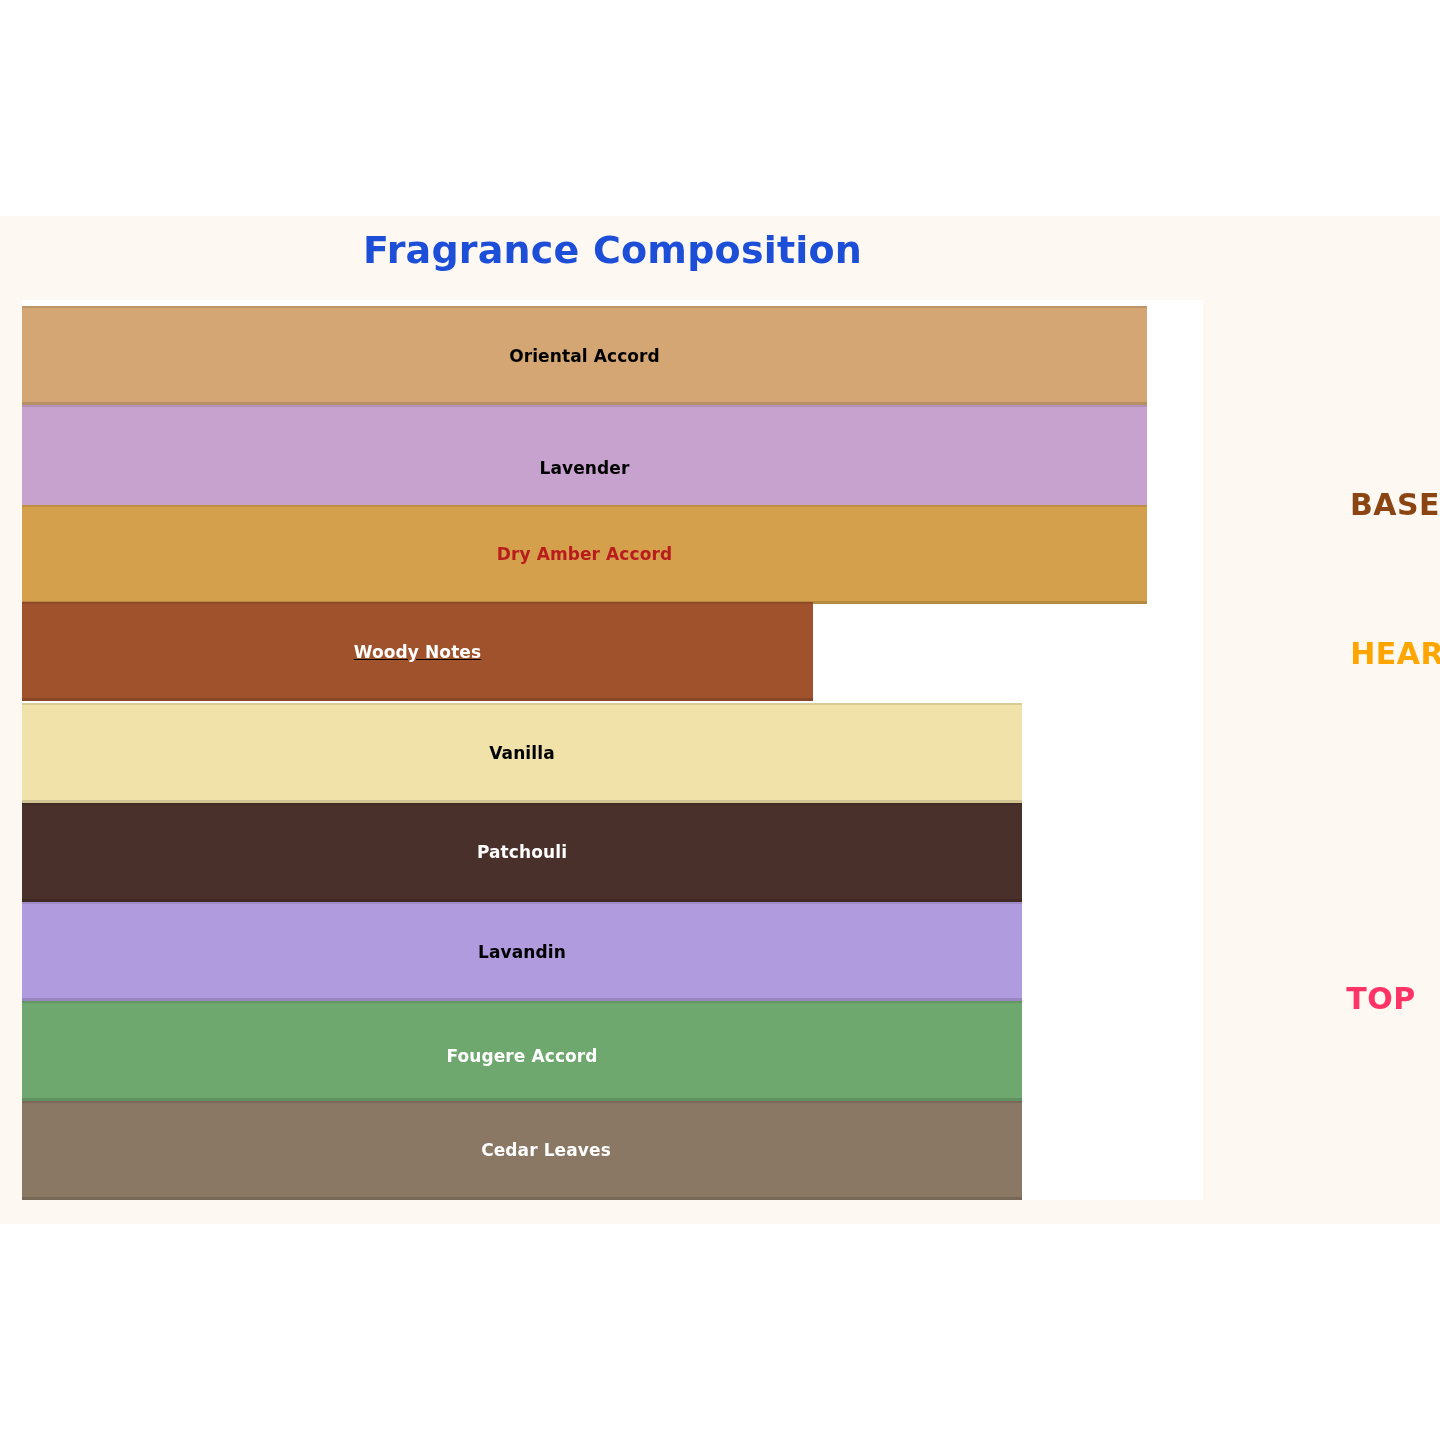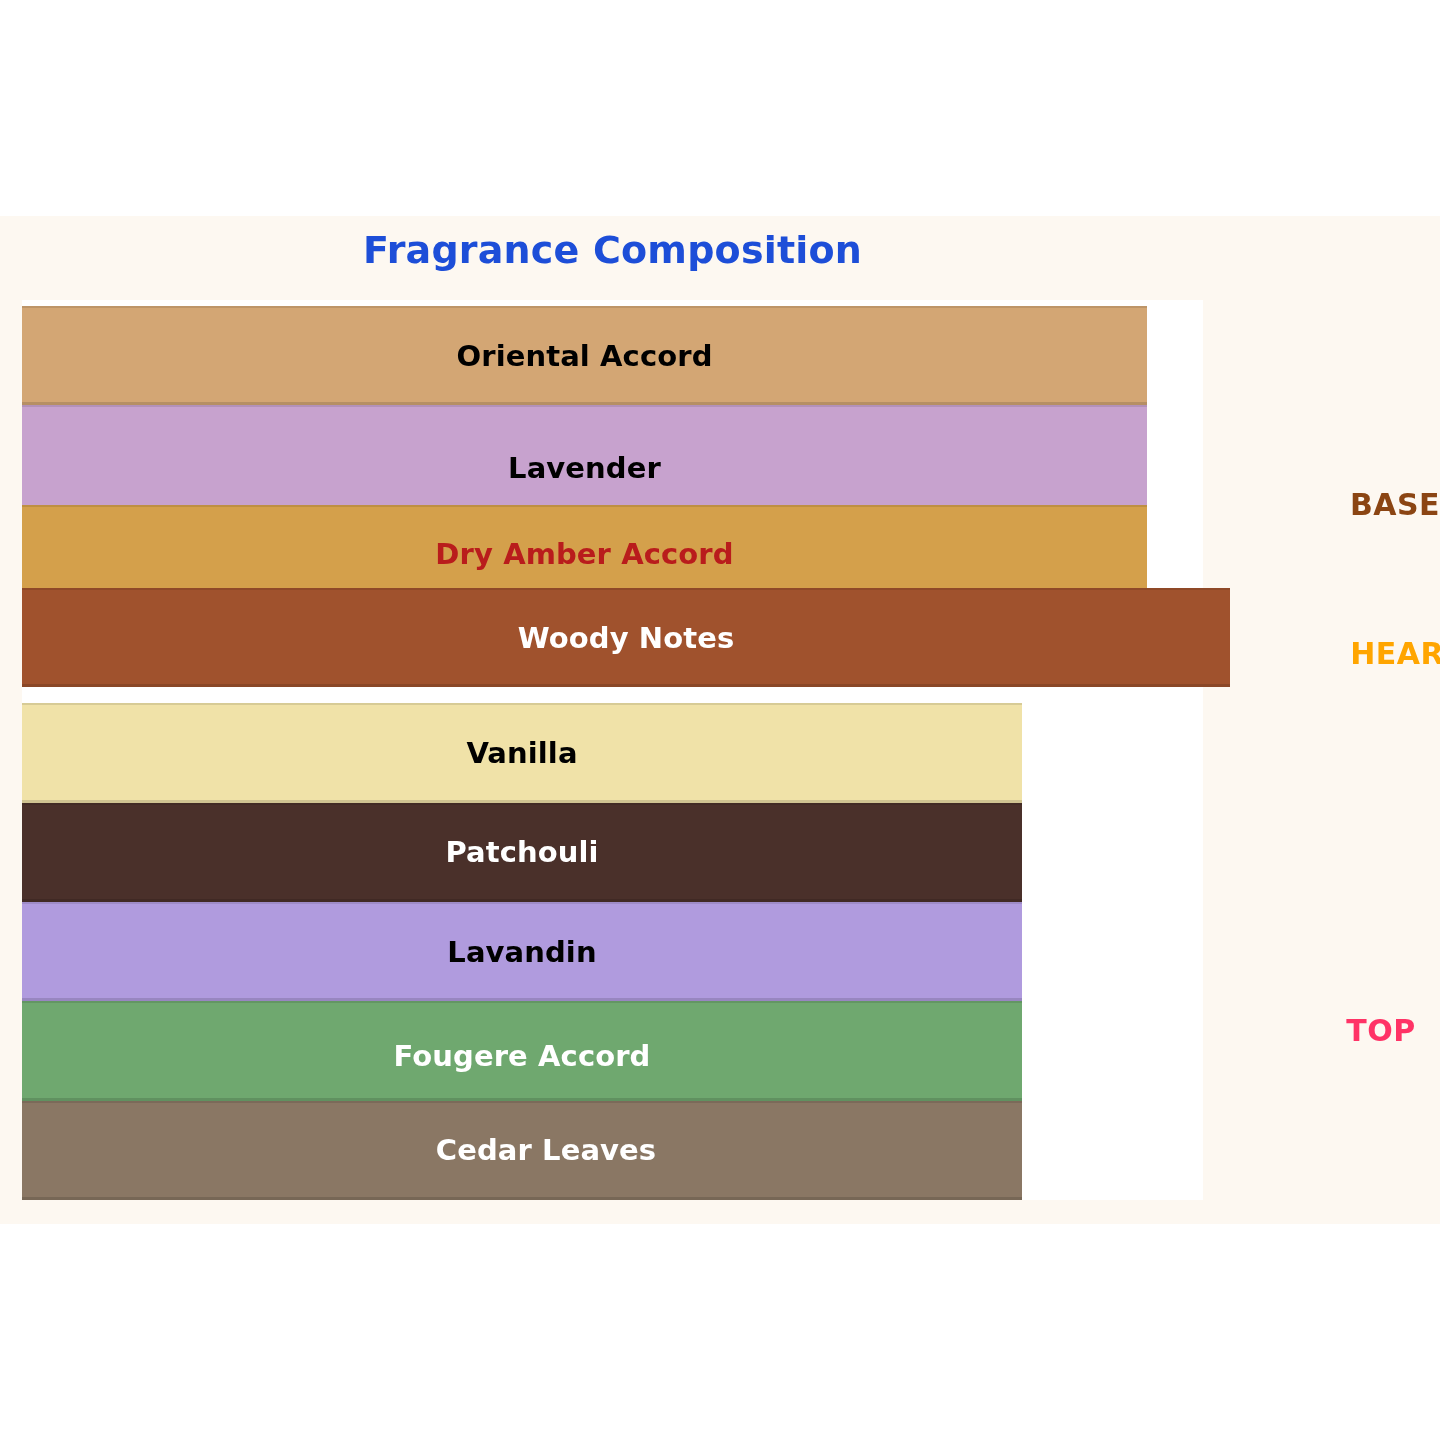--- a/index.html
+++ b/index.html
@@ -80,21 +80,21 @@
     position: absolute;
     left: 0; top: 0; right: 0; bottom: 0;
     border-top: 2px solid rgba(0,0,0,0.10);
     border-bottom: 3px solid rgba(0,0,0,0.13);
     box-sizing: border-box;
   }
 
   .bar-label {
     position: relative;
     z-index: 2;
-    font-size: 29px;
+    font-size: 17px;
     font-weight: bold;
     font-family: "DejaVu Sans", sans-serif;
     white-space: nowrap;
     letter-spacing: 0.1px;
   }
 
   
   .stage-label {
     position: absolute;
     font-size: 30px;
@@ -124,21 +124,21 @@
         <span class="bar-label" style="color: rgb(0, 0, 0);">Oriental Accord</span>
       </div>
       <div class="bar-row" style="top: 99.3333px; width: 1125px; height: 126px;">
         <div class="bar-fill" style="background: rgb(199, 162, 206);"></div>
         <span class="bar-label" style="color: rgb(0, 0, 0);">Lavender</span>
       </div>
       <div class="bar-row" style="top: 198.667px; width: 1125px; height: 99.3333px;">
         <div class="bar-fill" style="background: rgb(212, 160, 75);"></div>
         <span class="bar-label" style="color: #b91c1c;">Dry Amber Accord</span>
       </div>
-      <div class="bar-row" style="top: 282px; width: 1208px; height: 99.3333px;">
+      <div class="bar-row" style="top: 296px; width: 791px; height: 99.3333px; text-decoration: underline;">
         <div class="bar-fill" style="background: rgb(160, 82, 45);"></div>
         <span class="bar-label" style="color: rgb(255, 255, 255);">Woody Notes</span>
       </div>
       <div class="bar-row" style="top: 397.333px; width: 1000px; height: 99.3333px; border-radius: 17px;">
         <div class="bar-fill" style="background: rgb(240, 226, 168);"></div>
         <span class="bar-label" style="color: rgb(0, 0, 0);">Vanilla</span>
       </div>
       <div class="bar-row" style="top: 496.667px; width: 1000px; height: 99.3333px;">
         <div class="bar-fill" style="background: rgb(74, 48, 42);"></div>
         <span class="bar-label" style="color: rgb(255, 255, 255);">Patchouli</span>
@@ -153,16 +153,16 @@
       </div>
       <div class="bar-row" style="top: 794.667px; width: 1000px; height: 99.3333px;">
         <div class="bar-fill" style="background: rgb(138, 119, 100);"></div>
         <span class="bar-label" style="color: rgb(255, 255, 255); margin-left: 48px;">Cedar Leaves</span>
       </div>
     </div>
 
   <div id="stage-layer">
       <div class="stage-label" style="left: 1348px; top: 504px; color: rgb(139, 69, 19);">BASE</div>
       <div class="stage-label" style="left: 1360px; top: 653px; color: rgb(255, 165, 0);">HEART</div>
-      <div class="stage-label" style="left: 1334px; top: 1030px; color: rgb(255, 51, 102);">TOP</div>
+      <div class="stage-label" style="left: 1334px; top: 998px; color: rgb(255, 51, 102);">TOP</div>
     </div>
 
 </div>
 
 </body></html>

